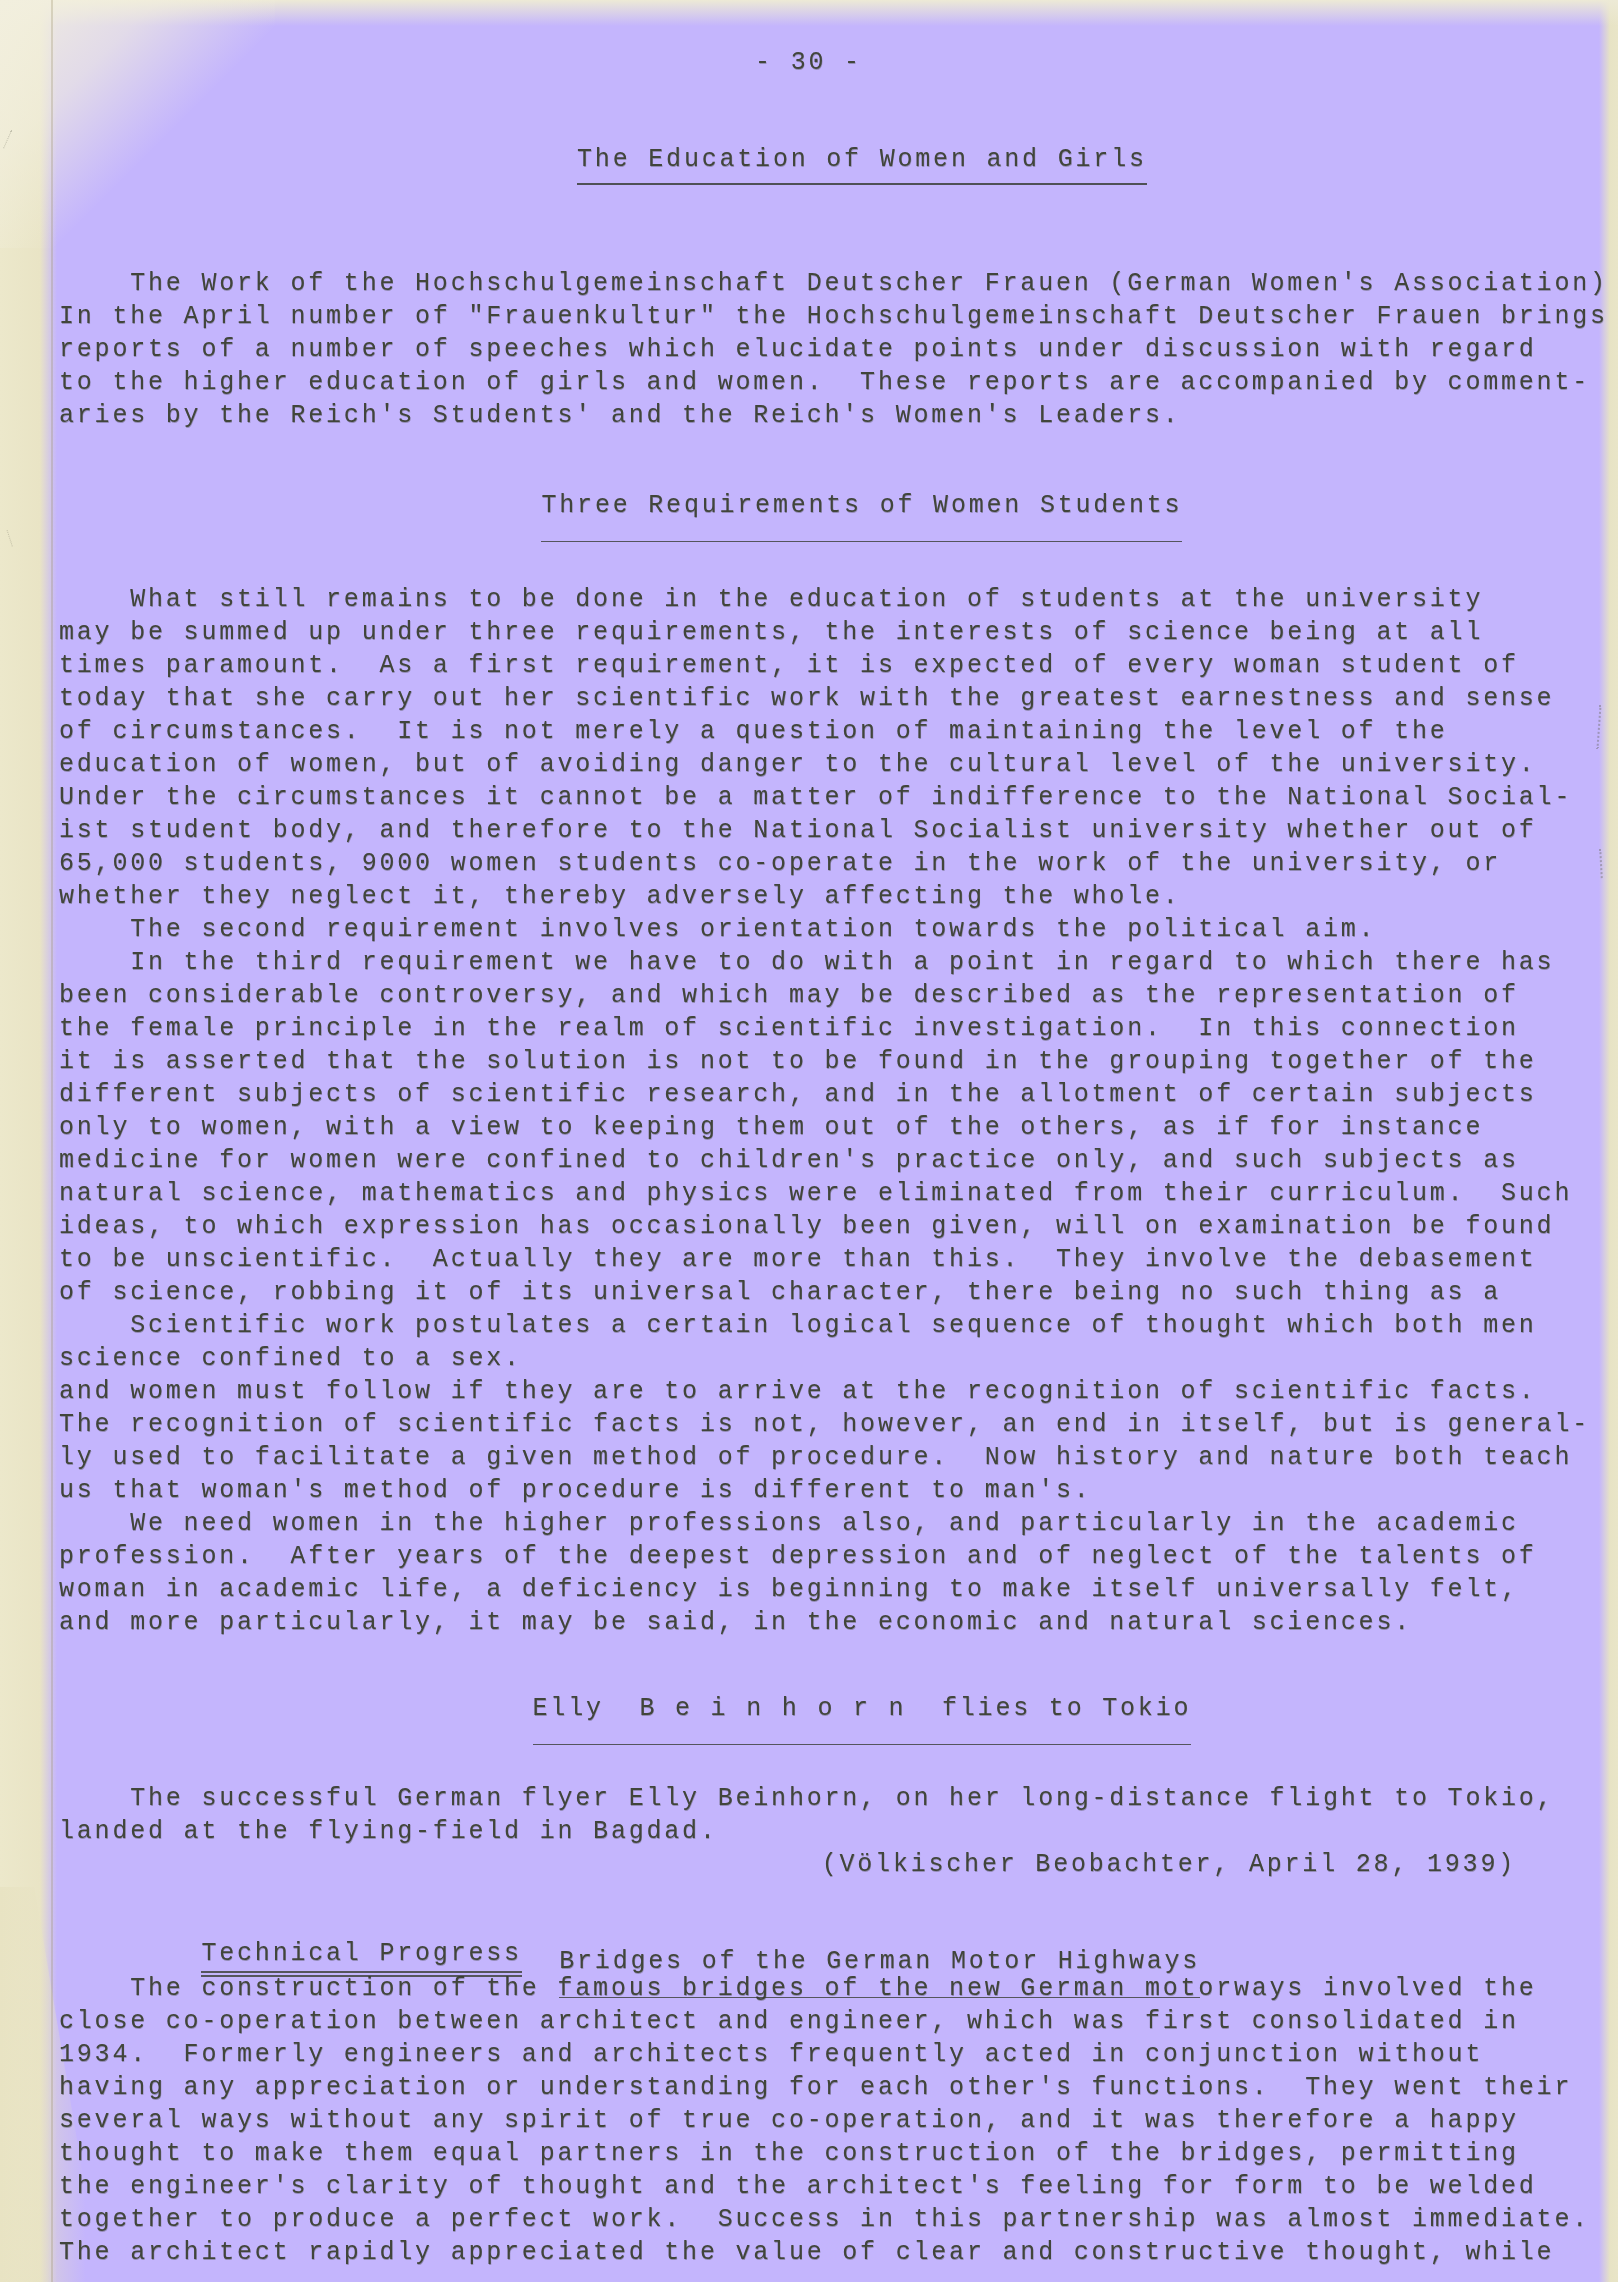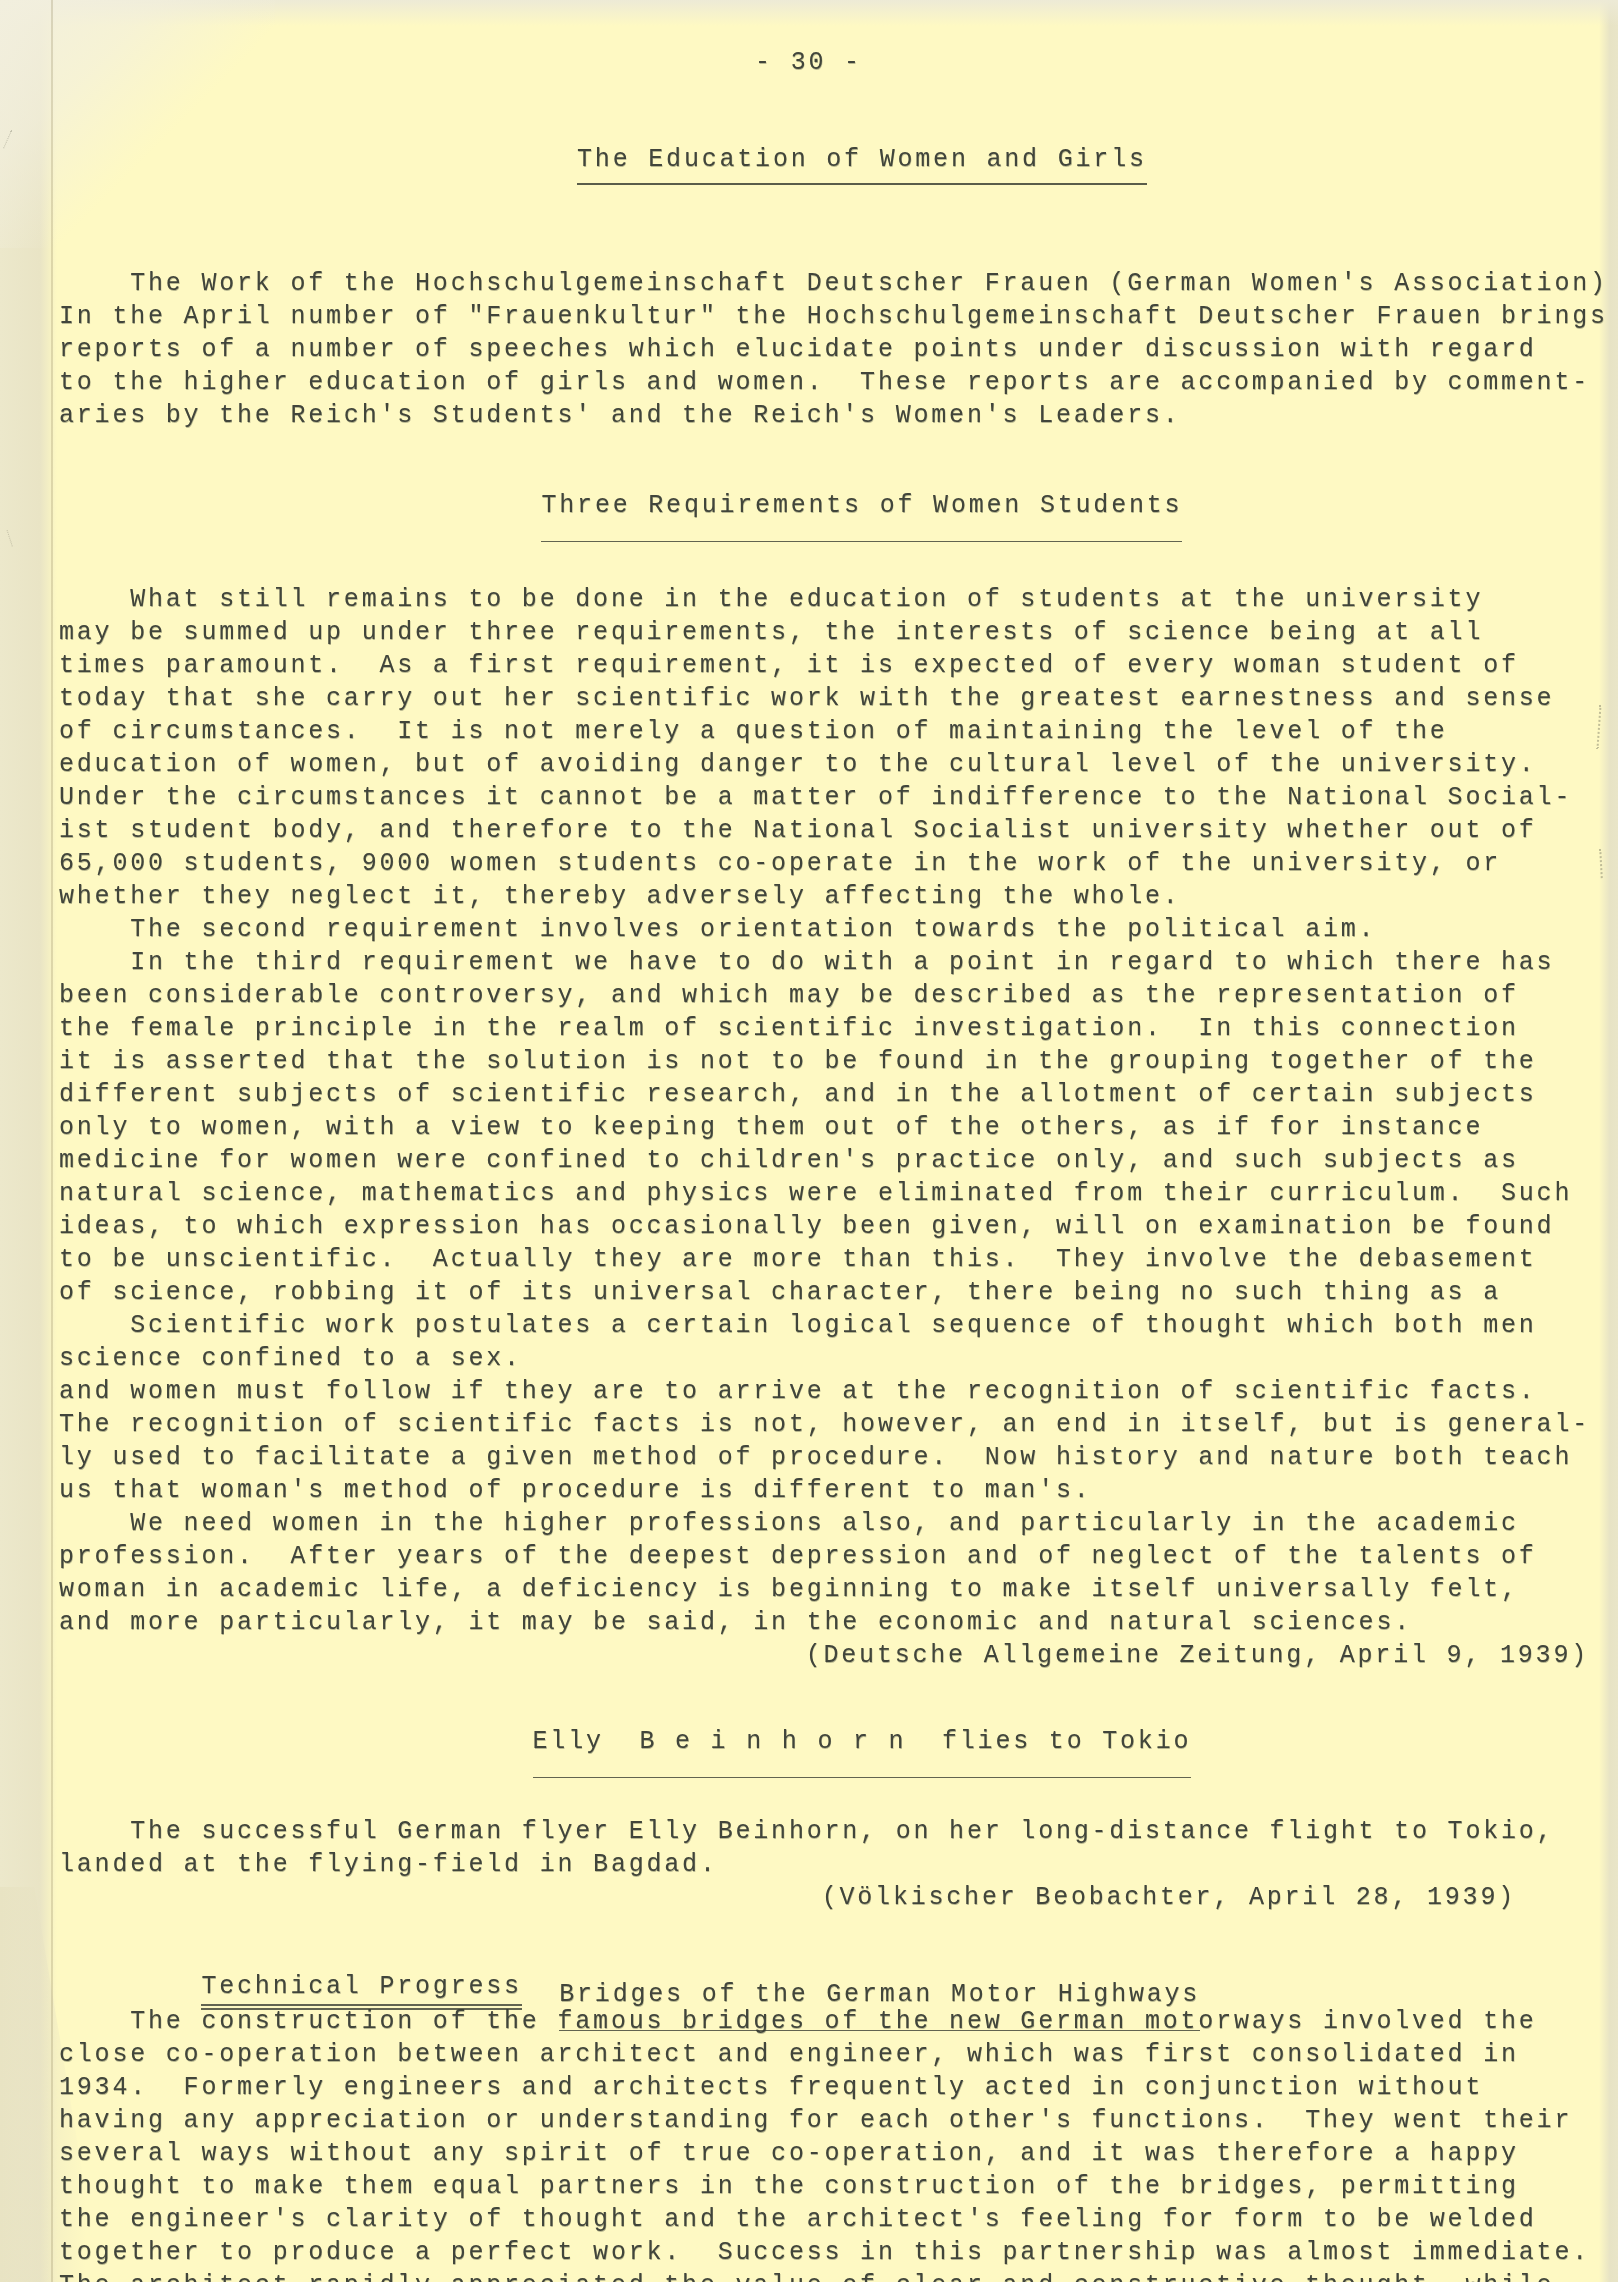--- a/index.html
+++ b/index.html
@@ -1,19 +1,19 @@
 <!DOCTYPE html>
 <html style="font-size:14.7px"><head>
 <meta charset="utf-8">
 <style>
   html,body{margin:0;padding:0;background:#cfc9a8;}
   .page{
     position:relative;
     width:1619px;height:2282px;
-    background:#fef9c3;
+    background:#c4b5fd;
     overflow:hidden;
     font-family:"Liberation Mono","DejaVu Sans Mono",monospace;
     color:#41453b;
   }
   
   .edge-left{position:absolute;left:0;top:0;bottom:0;width:57px;
     background:linear-gradient(to right,#ece8cb 0%,#e9e4c5 70%,rgba(233,228,197,0) 100%);}
   .edge-left-line{position:absolute;left:51px;top:0;bottom:0;width:1.8px;
     background:rgba(150,140,100,0.28);}
   .edge-right{position:absolute;right:0;top:0;bottom:0;width:20px;
@@ -120,21 +120,20 @@
         <div class="line">and women must follow if they are to arrive at the recognition of scientific facts.</div>
         <div class="line">The recognition of scientific facts is not, however, an end in itself, but is general-</div>
         <div class="line">ly used to facilitate a given method of procedure.  Now history and nature both teach</div>
         <div class="line">us that woman's method of procedure is different to man's.</div>
         <div class="line">    We need women in the higher professions also, and particularly in the academic</div>
         <div class="line">profession.  After years of the deepest depression and of neglect of the talents of</div>
         <div class="line">woman in academic life, a deficiency is beginning to make itself universally felt,</div>
         <div class="line">and more particularly, it may be said, in the economic and natural sciences.</div>
       </div>
 
-    <div class="tline attribution-1">(Deutsche Allgemeine Zeitung, April 9, 1939)</div>
 
     <div class="tline center heading-elly">
       <span class="u2">Elly  B e i n h o r n  flies to Tokio</span>
     </div>
 
     <div class="para-elly">
         <div class="line">    The successful German flyer Elly Beinhorn, on her long-distance flight to Tokio,</div>
         <div class="line">landed at the flying-field in Bagdad.</div>
       </div>
 

